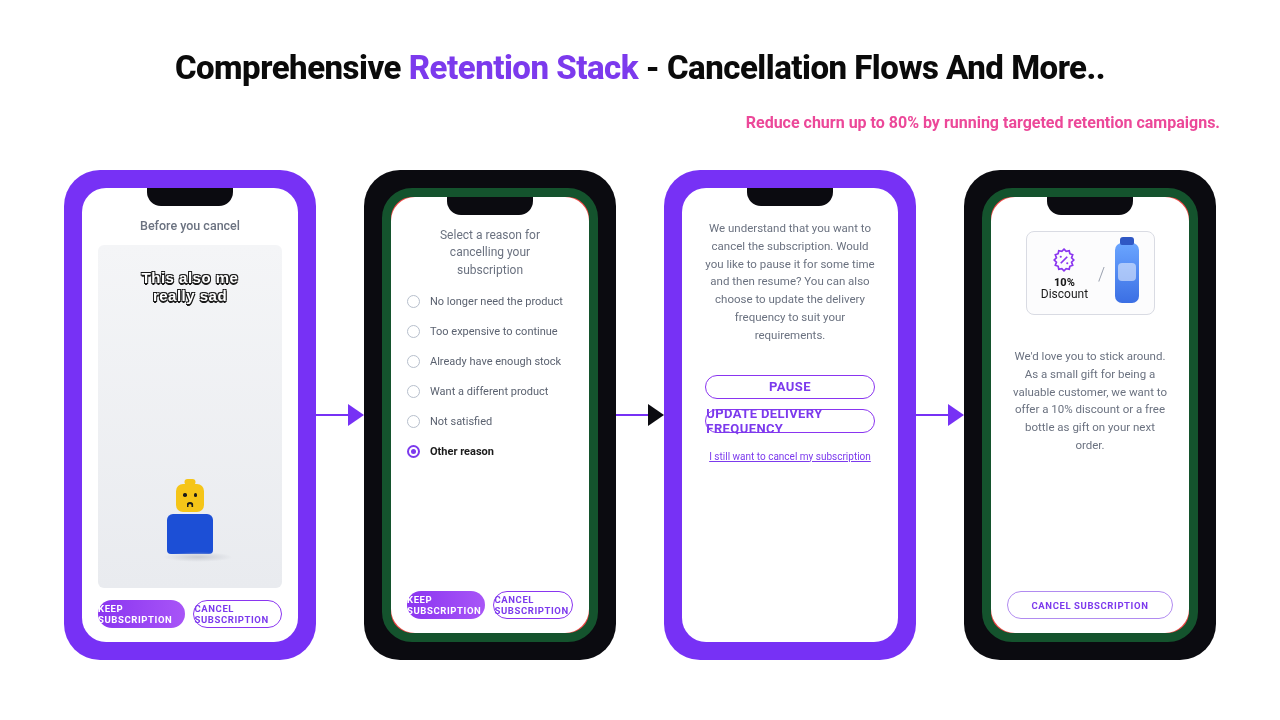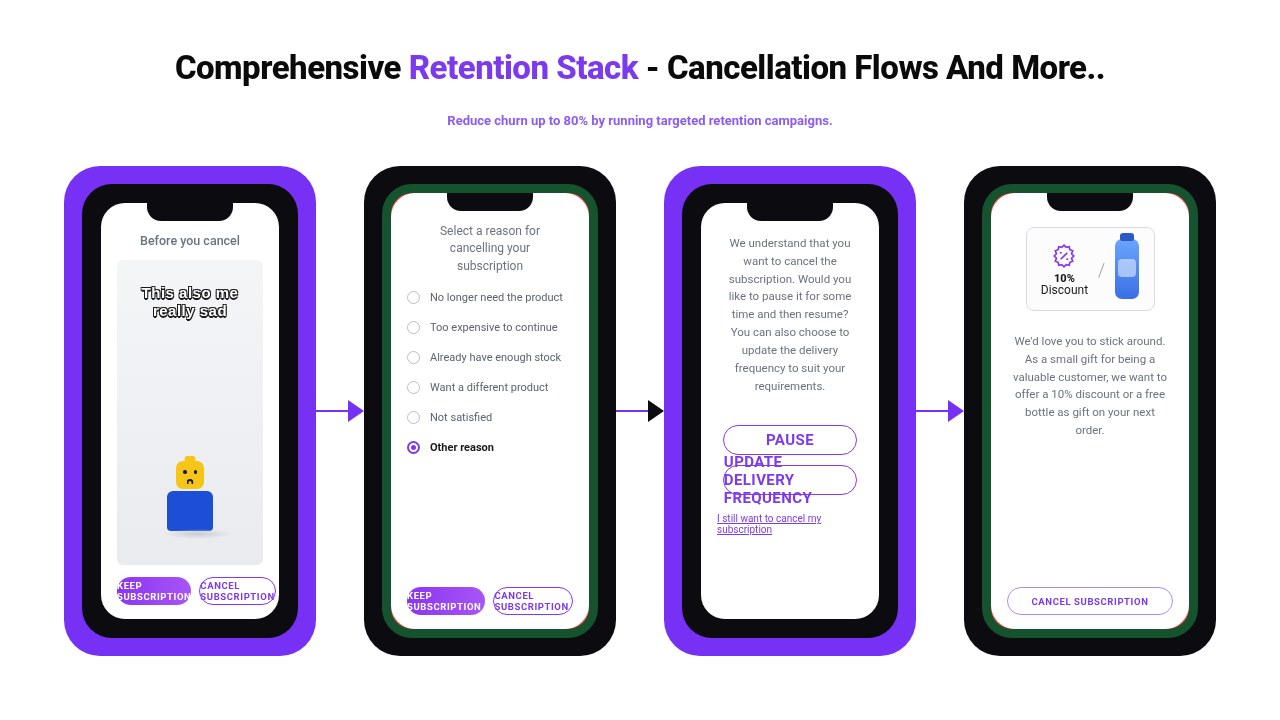--- a/index.html
+++ b/index.html
@@ -9,42 +9,42 @@
     background: #fff;
     overflow: hidden;
   }
   .page { width: 100%; height: 100%; padding: 48px 60px 0; }
   .headline {
     font-size: 33px; font-weight: 800; text-align: center;
     letter-spacing: -0.5px; color: #0a0a0a;
   }
   .headline .accent { color: #7c3aed; }
   .subhead {
-    margin-top: 26px; text-align: center; font-size: 13px;
-    font-weight: 700; color: #8b5cf6;
+    margin-top: 26px; text-align: right; font-size: 16px;
+    font-weight: 700; color: #ec4899;
   }
   .row {
     margin-top: 38px;
     display: flex; align-items: center; justify-content: center;
     gap: 0;
   }
   .card-wrap {
     width: 252px; height: 490px;
     border-radius: 36px;
     padding: 18px 18px;
     display: flex; align-items: center; justify-content: center;
     flex-shrink: 0;
   }
   .card-wrap.purple { background: #7731f5; }
   .card-wrap.black  { background: #0b0b10; }
   .phone {
     width: 100%; height: 100%;
     border-radius: 30px;
     background: #0b0b10;
-    padding: 19px;
+    padding: 0;
     display: flex;
   }
   .screen {
     flex: 1; background: #fff; border-radius: 24px;
     position: relative; overflow: hidden;
     display: flex; flex-direction: column;
   }
   .notch {
     position: absolute; top: 0; left: 50%; transform: translateX(-50%);
     width: 86px; height: 18px; background: #0b0b10;
@@ -94,22 +94,22 @@
   .radios{ margin-top:16px; display:flex; flex-direction:column; gap:17px;}
   .radio{ display:flex; align-items:center; gap:10px; font-size:11px; color:#5b6270; cursor:pointer;}
   .ring{ width:13px;height:13px;border-radius:50%; border:1.5px solid #b7bfcc; flex-shrink:0;}
   .radio.sel .ring{ border:2px solid #7c3aed; }
   .radio.sel .ring::after{content:"";display:block;width:5px;height:5px;background:#7c3aed;border-radius:50%;margin:2px auto;}
   .radio.sel{ color:#1a1a1a; font-weight:700;}
 
   .paragraph{ font-size:11.5px; text-align:center; color:#6b7280; line-height:1.55; padding: 2px 4px;}
   .pausecol{ margin-top:28px; display:flex; flex-direction:column; gap:10px; align-items:center;}
   .pillbtn{
-    width: 92%; height:30px; border:1.5px solid #8a35f0; border-radius:18px;
-    color:#7c3aed; font-size:15px; font-weight:700; letter-spacing:0.4px;
+    width: 92%; height:24px; border:1.5px solid #8a35f0; border-radius:18px;
+    color:#7c3aed; font-size:13px; font-weight:700; letter-spacing:0.4px;
     display:flex;align-items:center;justify-content:center;cursor:pointer;
   }
   .linktxt{ margin-top:8px; font-size:10px; color:#7c3aed; text-decoration:underline; cursor:pointer;}
 
   .offerbox{
     margin: 4px auto 0; width: 129px; height:84px;
     border:1px solid #d9dbe3; border-radius:8px; background:#fcfcfd;
     display:flex; align-items:center; justify-content:center; gap:10px;
   }
   .badge{ display:flex; flex-direction:column; align-items:center; gap:4px;}
@@ -268,21 +268,21 @@
                   <path fill="none" stroke="#8a35f0" stroke-width="1.6" d="M12 2l2 2 2.8-.6.6 2.8 2.6 1-1 2.8 2 2-2 2 1 2.8-2.6 1-.6 2.8L14 20l-2 2-2-2-2.8.6-.6-2.8-2.6-1 1-2.8-2-2 2-2-1-2.8 2.6-1 .6-2.8L10 4z"></path>
                   <path stroke="#8a35f0" stroke-width="1.6" d="M9 15l6-6"></path>
                   <circle cx="9" cy="9" r="1" fill="#8a35f0"></circle>
                     <circle cx="15" cy="15" r="1" fill="#8a35f0"></circle>
                 </svg>
                 <div class="pct"><span>10%</span><br><span style="font-weight:400;font-size:12px">Discount</span></div>
               </div>
               <div class="slash">/</div>
               <div class="bottle"></div>
             </div>
-            <div class="paragraph" style="margin-top:20px">We'd love you to stick around. As a small gift for being a valuable customer, we want to offer a 10% discount or a free bottle as gift on your next order.</div>
+            <div class="paragraph" style="margin-top:31px">We'd love you to stick around. As a small gift for being a valuable customer, we want to offer a 10% discount or a free bottle as gift on your next order.</div>
             <div class="btnrow">
               <div class="btn ghost thin">CANCEL SUBSCRIPTION</div>
             </div>
           </div>
         </div>
       </div>
     </div>
 
   </div>
 </div>

